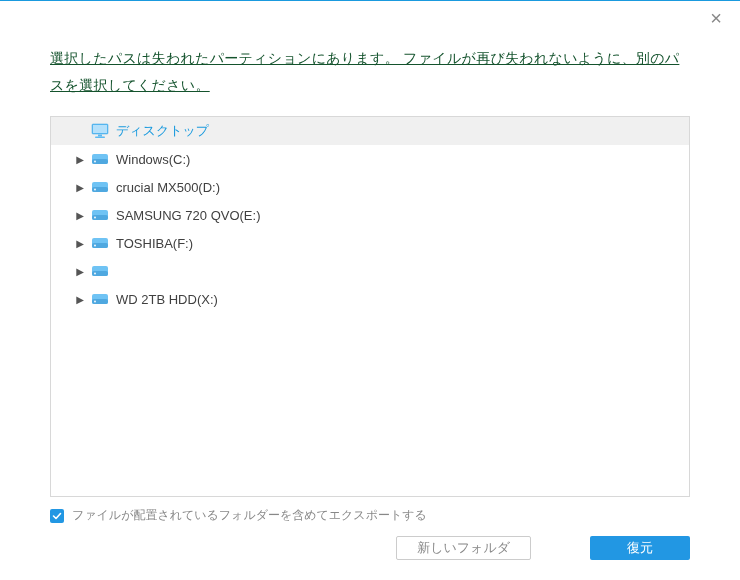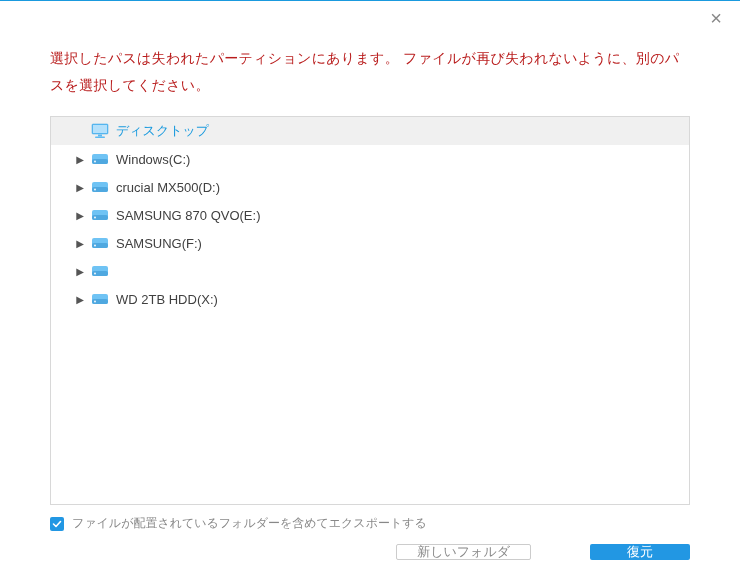--- a/index.html
+++ b/index.html
@@ -36,24 +36,25 @@
     }
     .content {
       padding: 10px 50px 0 50px;
       flex: 1;
       display: flex;
       flex-direction: column;
       overflow: hidden;
     }
     .message {
       font-size: 14px;
-      color: #b91c1c;
+      color: #14532d;
       line-height: 1.9;
       margin-bottom: 18px;
       letter-spacing: 0.02em;
+      text-decoration: underline;
     }
     .tree-container {
       border: 1px solid #d8d8d8;
       height: 402px;
       overflow-y: auto;
       background: #fff;
     }
     .tree-item {
       display: flex;
       align-items: center;
@@ -117,21 +118,21 @@
       color: #888;
     }
     .button-row {
       display: flex;
       justify-content: flex-end;
       gap: 12px;
       margin-top: 12px;
       padding-bottom: 20px;
     }
     .btn {
-      height: 16px;
+      height: 24px;
       padding: 0 20px;
       font-size: 13px;
       border-radius: 2px;
       cursor: pointer;
       display: inline-flex;
       align-items: center;
       justify-content: center;
       border: none;
       font-family: inherit;
       min-width: 100px;
@@ -198,33 +199,33 @@
 
       <div class="tree-item">
         <span class="expand-arrow">▶</span>
         <span class="item-icon">
           <svg viewBox="0 0 18 16">
               <rect x="1" y="3" width="16" height="10" rx="2" fill="#6fc3f4"></rect>
               <rect x="1" y="8" width="16" height="5" rx="2" fill="#4fa8e0"></rect>
               <circle cx="4" cy="10.5" r="0.9" fill="#fff"></circle>
             </svg>
         </span>
-        <span class="item-label">SAMSUNG 870 QVO(E:)</span>
-      </div>
-
-      <div class="tree-item">
-        <span class="expand-arrow">▶</span>
-        <span class="item-icon">
-          <svg viewBox="0 0 18 16">
-              <rect x="1" y="3" width="16" height="10" rx="2" fill="#6fc3f4"></rect>
-              <rect x="1" y="8" width="16" height="5" rx="2" fill="#4fa8e0"></rect>
-              <circle cx="4" cy="10.5" r="0.9" fill="#fff"></circle>
-            </svg>
-        </span>
-        <span class="item-label">SAMSUNG(F:)</span>
+        <span class="item-label">SAMSUNG 720 QVO(E:)</span>
+      </div>
+
+      <div class="tree-item">
+        <span class="expand-arrow">▶</span>
+        <span class="item-icon">
+          <svg viewBox="0 0 18 16">
+              <rect x="1" y="3" width="16" height="10" rx="2" fill="#6fc3f4"></rect>
+              <rect x="1" y="8" width="16" height="5" rx="2" fill="#4fa8e0"></rect>
+              <circle cx="4" cy="10.5" r="0.9" fill="#fff"></circle>
+            </svg>
+        </span>
+        <span class="item-label">TOSHIBA(F:)</span>
       </div>
 
       <div class="tree-item">
         <span class="expand-arrow">▶</span>
         <span class="item-icon">
           <svg viewBox="0 0 18 16">
               <rect x="1" y="3" width="16" height="10" rx="2" fill="#6fc3f4"></rect>
               <rect x="1" y="8" width="16" height="5" rx="2" fill="#4fa8e0"></rect>
               <circle cx="4" cy="10.5" r="0.9" fill="#fff"></circle>
             </svg>

